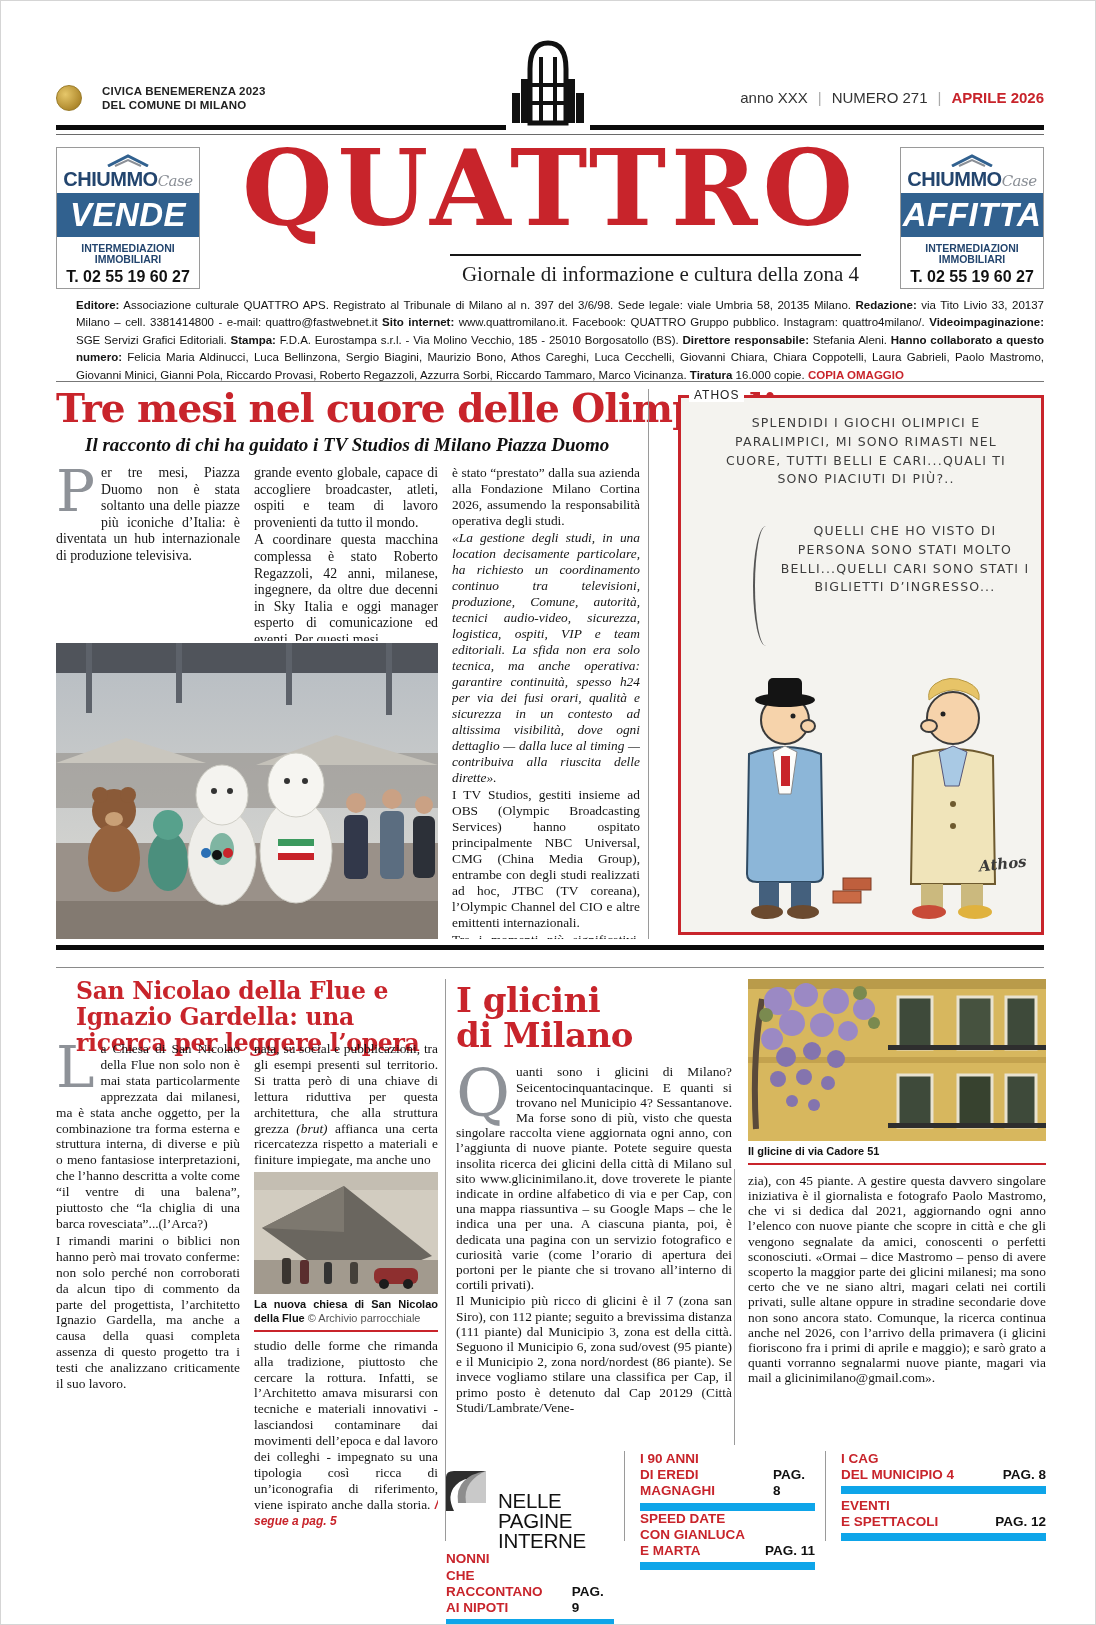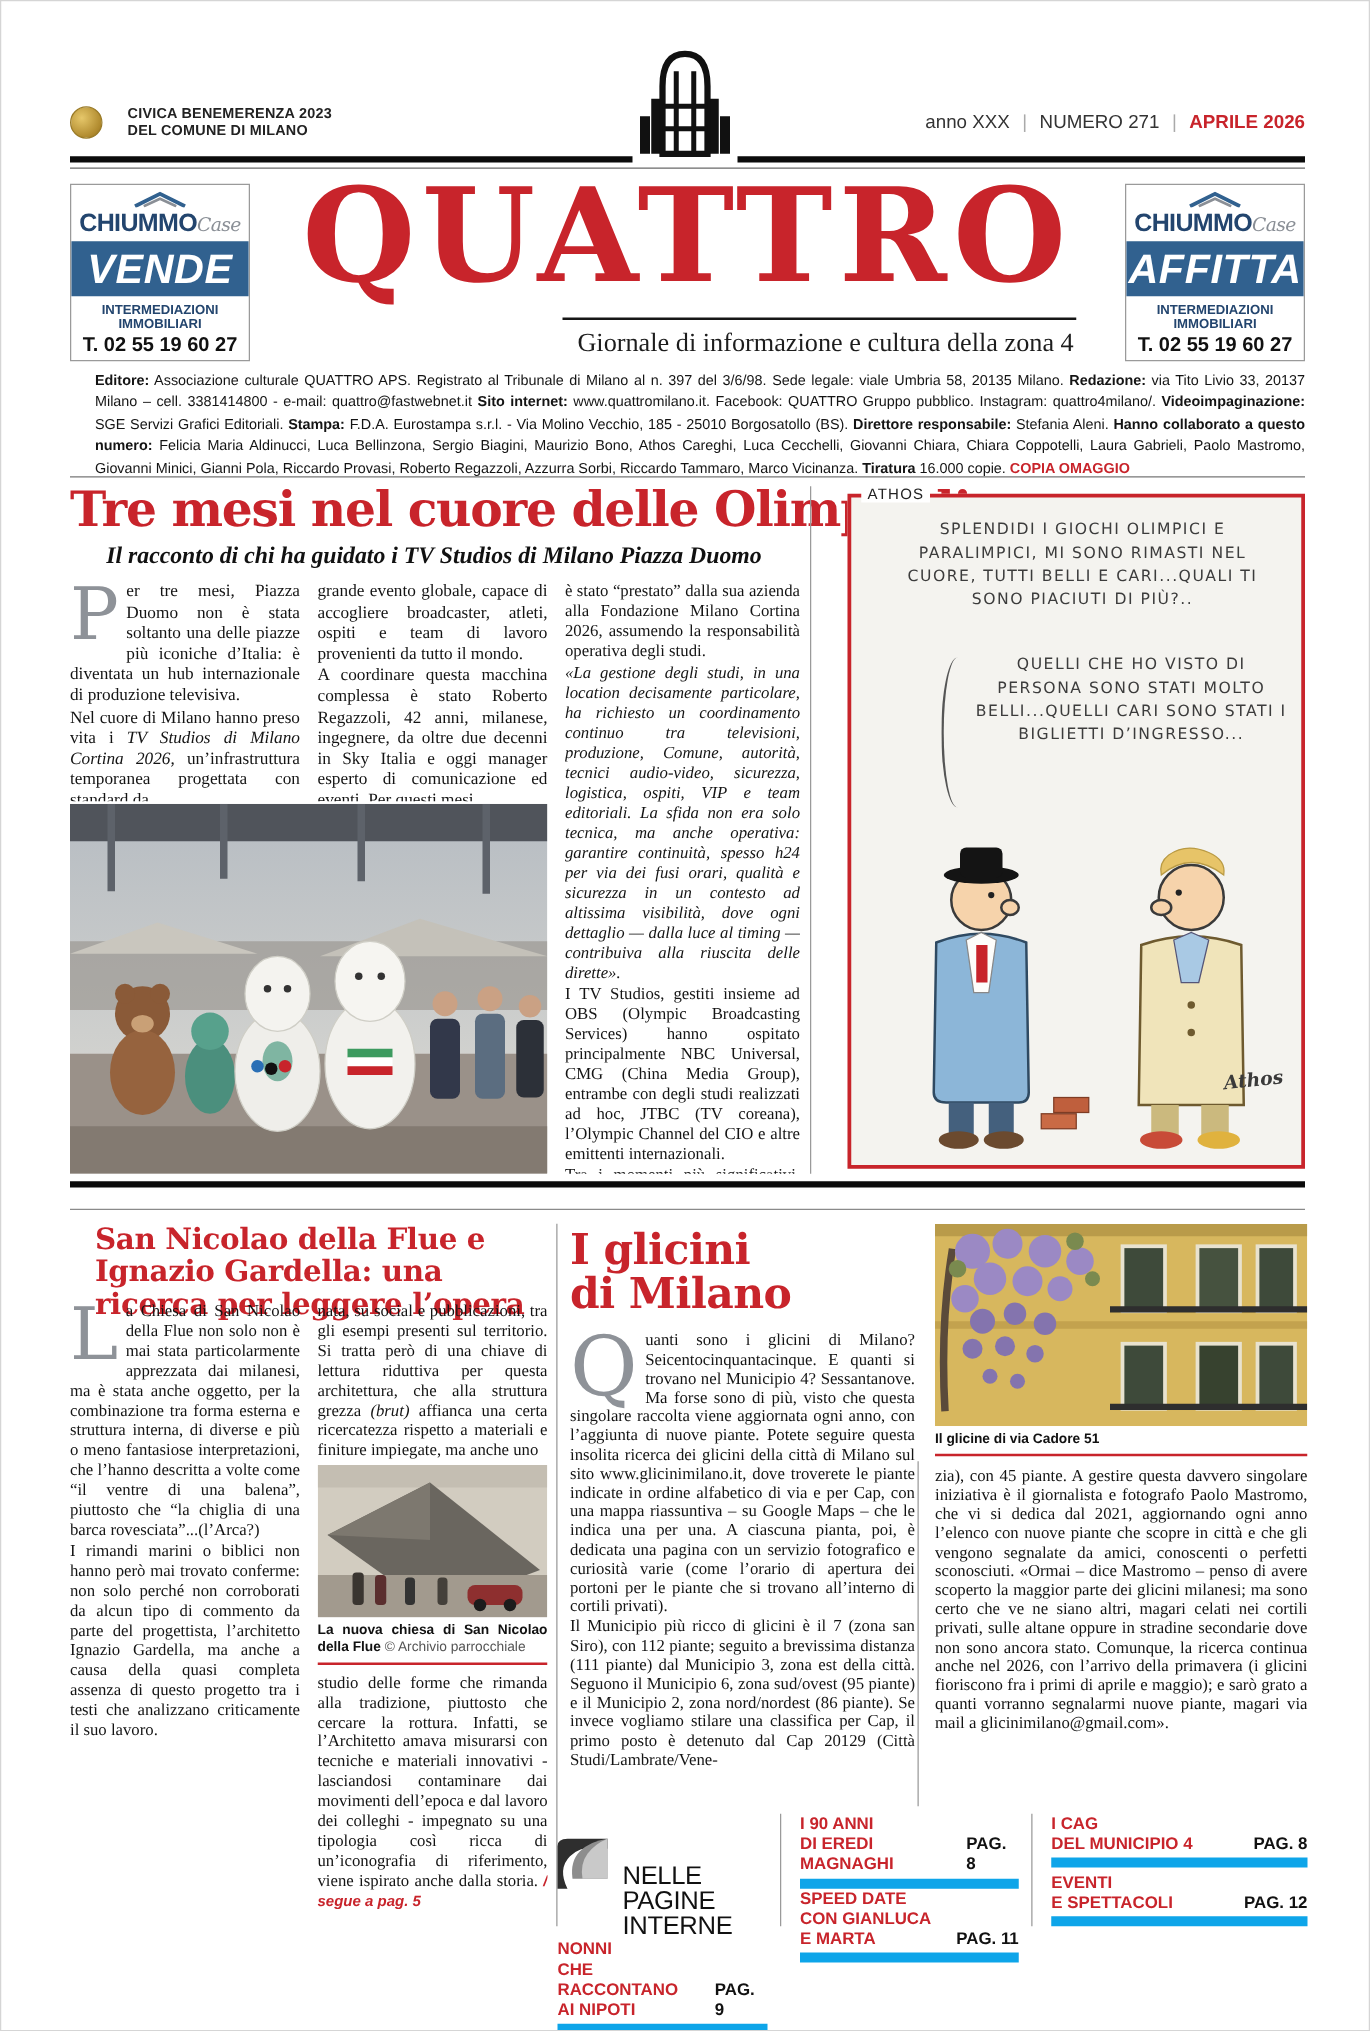--- a/index.html
+++ b/index.html
@@ -199,21 +199,20 @@
 
   <div class="colophon"><span class="seg-b">Editore:</span><span> Associazione culturale QUATTRO APS. Registrato al Tribunale di Milano al n. 397 del 3/6/98. Sede legale: viale Umbria 58, 20135 Milano. </span><span class="seg-b">Redazione:</span><span> via Tito Livio 33, 20137 Milano – cell. 3381414800 - e-mail: quattro@fastwebnet.it </span><span class="seg-b">Sito internet:</span><span> www.quattromilano.it. Facebook: QUATTRO Gruppo pubblico. Instagram: quattro4milano/. </span><span class="seg-b">Videoimpaginazione:</span><span> SGE Servizi Grafici Editoriali. </span><span class="seg-b">Stampa:</span><span> F.D.A. Eurostampa s.r.l. - Via Molino Vecchio, 185 - 25010 Borgosatollo (BS). </span><span class="seg-b">Direttore responsabile:</span><span> Stefania Aleni. </span><span class="seg-b">Hanno collaborato a questo numero:</span><span> Felicia Maria Aldinucci, Luca Bellinzona, Sergio Biagini, Maurizio Bono, Athos Careghi, Luca Cecchelli, Giovanni Chiara, Chiara Coppotelli, Laura Gabrieli, Paolo Mastromo, Giovanni Minici, Gianni Pola, Riccardo Provasi, Roberto Regazzoli, Azzurra Sorbi, Riccardo Tammaro, Marco Vicinanza. </span><span class="seg-b">Tiratura</span><span> 16.000 copie. </span><span class="seg-red">COPIA OMAGGIO</span></div>
   <div class="rule-art1"></div>
 
   <div class="art1">
     <h1>Tre mesi nel cuore delle Olimpiadi</h1>
     <div class="subhead">Il racconto di chi ha guidato i TV Studios di Milano Piazza Duomo</div>
 
     <div class="c1 bodytext">
       <p><span class="dc">P</span><span>er tre mesi, Piazza Duomo non è stata soltanto una delle piazze più iconiche d’Italia: è diventata un hub internazionale di produzione televisiva.</span></p>
-      <p><span>Nel cuore di Milano hanno preso vita i </span><span class="seg-i">TV Studios di Milano Cortina 2026</span><span>, un’infrastruttura temporanea progettata con standard da</span></p>
     </div>
     <div class="c2 bodytext">
       <p>grande evento globale, capace di accogliere broadcaster, atleti, ospiti e team di lavoro provenienti da tutto il mondo.</p>
       <p>A coordinare questa macchina complessa è stato Roberto Regazzoli, 42 anni, milanese, ingegnere, da oltre due decenni in Sky Italia e oggi manager esperto di comunicazione ed eventi. Per questi mesi</p>
     </div>
     <div class="c3 bodytext">
       <p>è stato “prestato” dalla sua azienda alla Fondazione Milano Cortina 2026, assumendo la responsabilità operativa degli studi.</p>
       <p class="italic">«La gestione degli studi, in una location decisamente particolare, ha richiesto un coordinamento continuo tra televisioni, produzione, Comune, autorità, tecnici audio-video, sicurezza, logistica, ospiti, VIP e team editoriali. La sfida non era solo tecnica, ma anche operativa: garantire continuità, spesso h24 per via dei fusi orari, qualità e sicurezza in un contesto ad altissima visibilità, dove ogni dettaglio — dalla luce al timing — contribuiva alla riuscita delle dirette».</p>
       <p>I TV Studios, gestiti insieme ad OBS (Olympic Broadcasting Services) hanno ospitato principalmente NBC Universal, CMG (China Media Group), entrambe con degli studi realizzati ad hoc, JTBC (TV coreana), l’Olympic Channel del CIO e altre emittenti internazionali.</p>
       <p><span>Tra i momenti più significativi, Regazzoli ricorda l’arrivo della fiamma olimpica in Piazza Duomo: un passaggio simbolico</span> </p>

